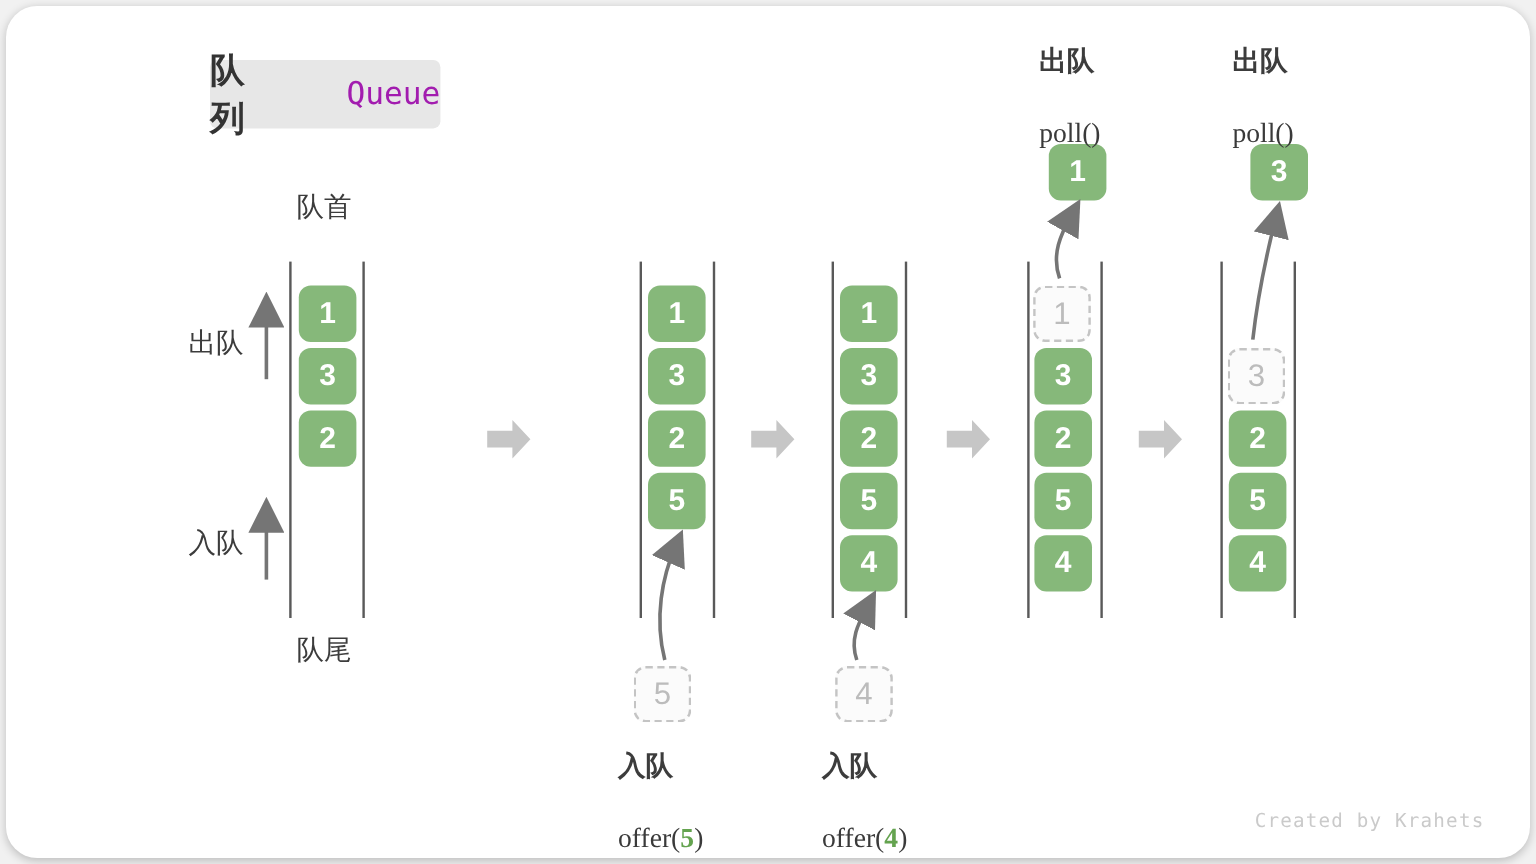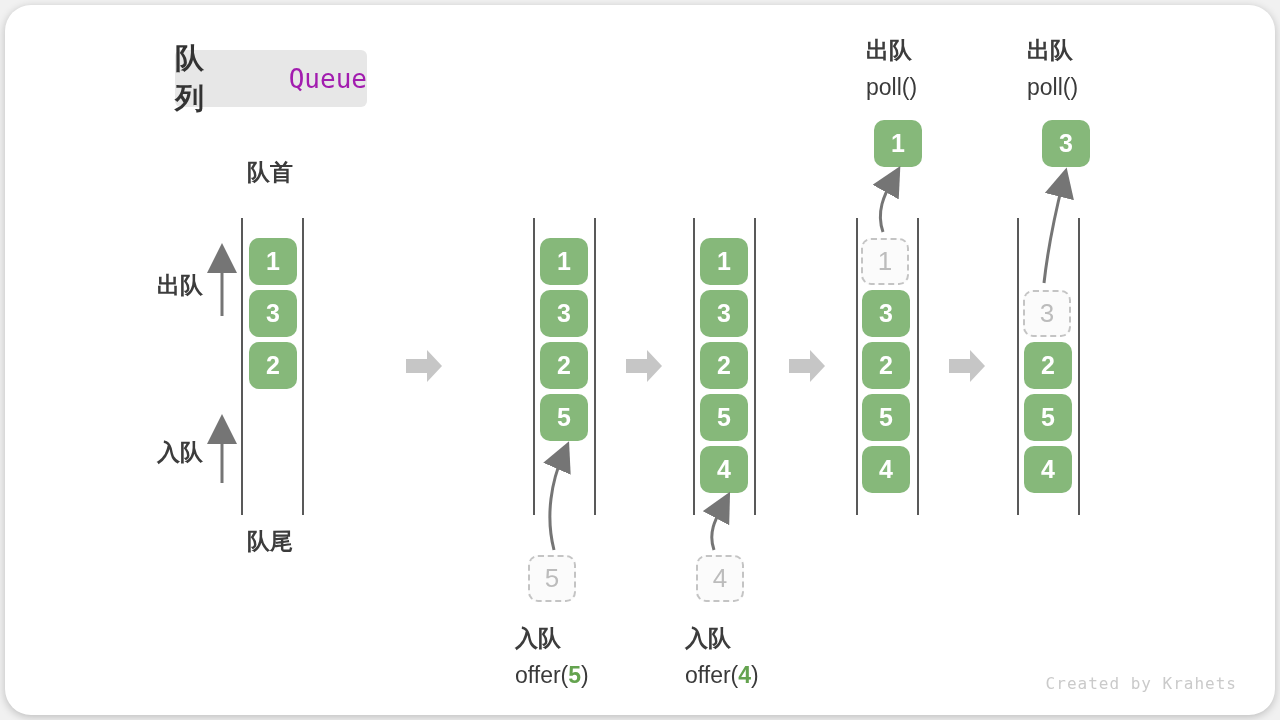--- a/index.html
+++ b/index.html
@@ -13,40 +13,40 @@
   .abs { position: absolute; }
 
   .title-box {
     left: 170px; top: 45px; width: 192px; height: 57px;
     background: #e7e7e7; border-radius: 6px;
     display: flex; align-items: center; justify-content: center; gap: 22px;
   }
   .title-zh { font-weight: bold; font-size: 29px; color: #333333; }
   .title-en { font-family: "DejaVu Sans Mono", monospace; font-size: 26px; color: #a21caf; margin-left: 38px; }
 
-  .zh-label { font-weight: bold; font-size: 23px; color: #3c3c3c; white-space: nowrap; }
+  .zh-label { font-weight: normal; font-size: 23px; color: #3c3c3c; white-space: nowrap; }
 
   .qline { width: 2px; background: #595959; top: 213px; height: 297px; }
 
   .qbox {
     width: 48px; height: 47px; border-radius: 10px;
     background: #86b87a; color: #ffffff;
     font-size: 25px; font-weight: bold;
     display: flex; align-items: center; justify-content: center;
   }
   .qbox.dashed {
     background: #fbfbfb; border: 2px dashed #c4c4c4; color: #bcbcbc;
     font-weight: normal; font-size: 26px;
   }
 
   .op {
     display: flex; flex-direction: column; gap: 8px; white-space: nowrap;
   }
   .op .op-name { font-weight: bold; font-size: 23px; color: #3c3c3c; }
-  .op .op-code { font-family: Liberation Sans, sans-serif; font-size: 23px; color: #3a3a3a; }
+  .op .op-code { font-family: Liberation Serif, serif; font-size: 23px; color: #3a3a3a; margin-top: 24px; }
   .op .op-arg { color: #64a34f; font-weight: bold; }
 
   .watermark {
     font-family: "DejaVu Sans Mono", monospace; font-size: 16px; color: #cacaca;
     right: 38px; bottom: 22px; letter-spacing: 1px;
   }
 
   svg.overlay { position: absolute; left: 0; top: 0; width: 1280px; height: 720px; pointer-events: none; }
 </style>
 </head>

